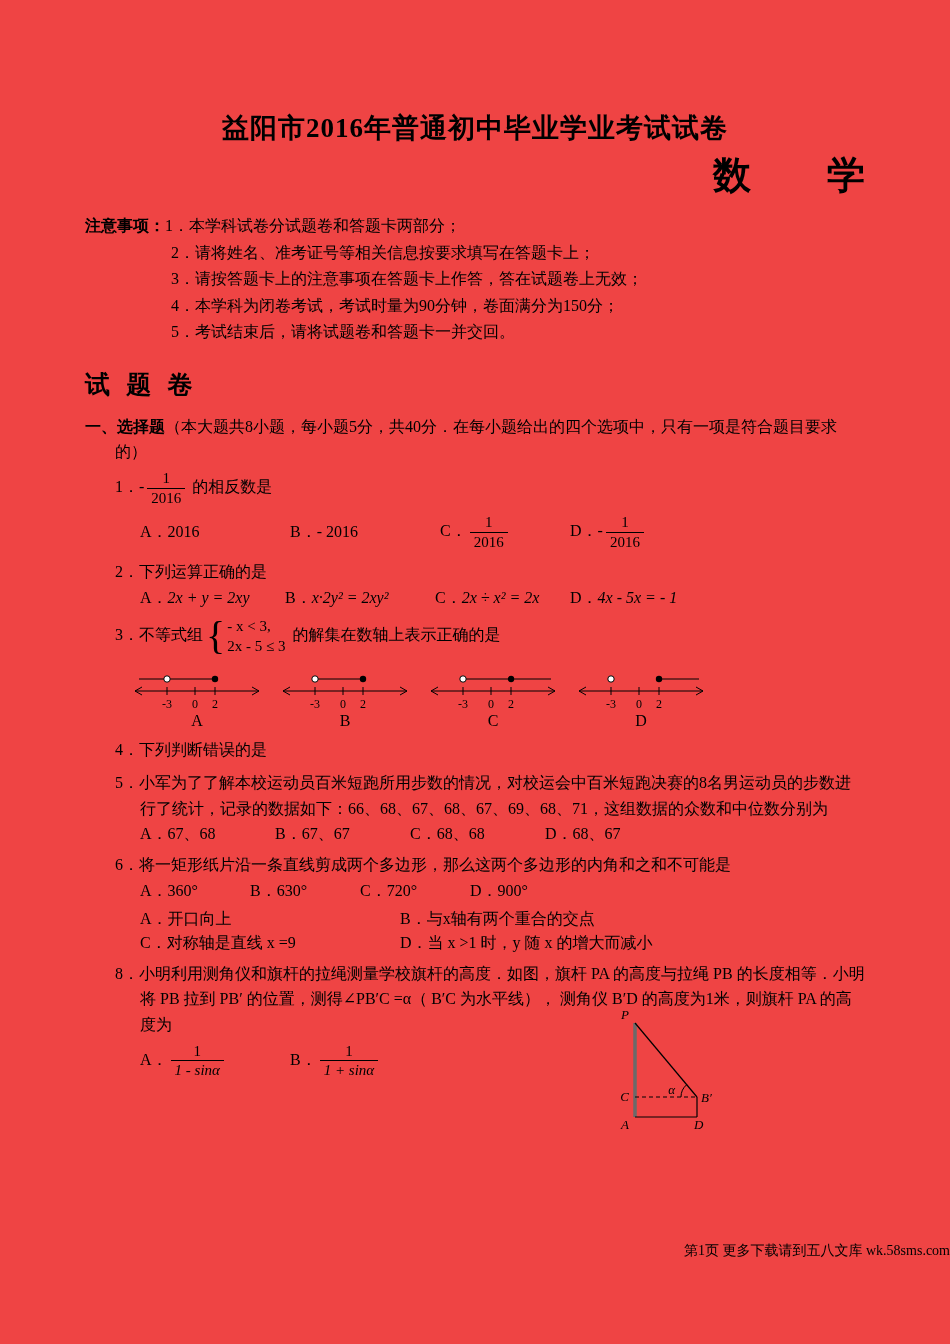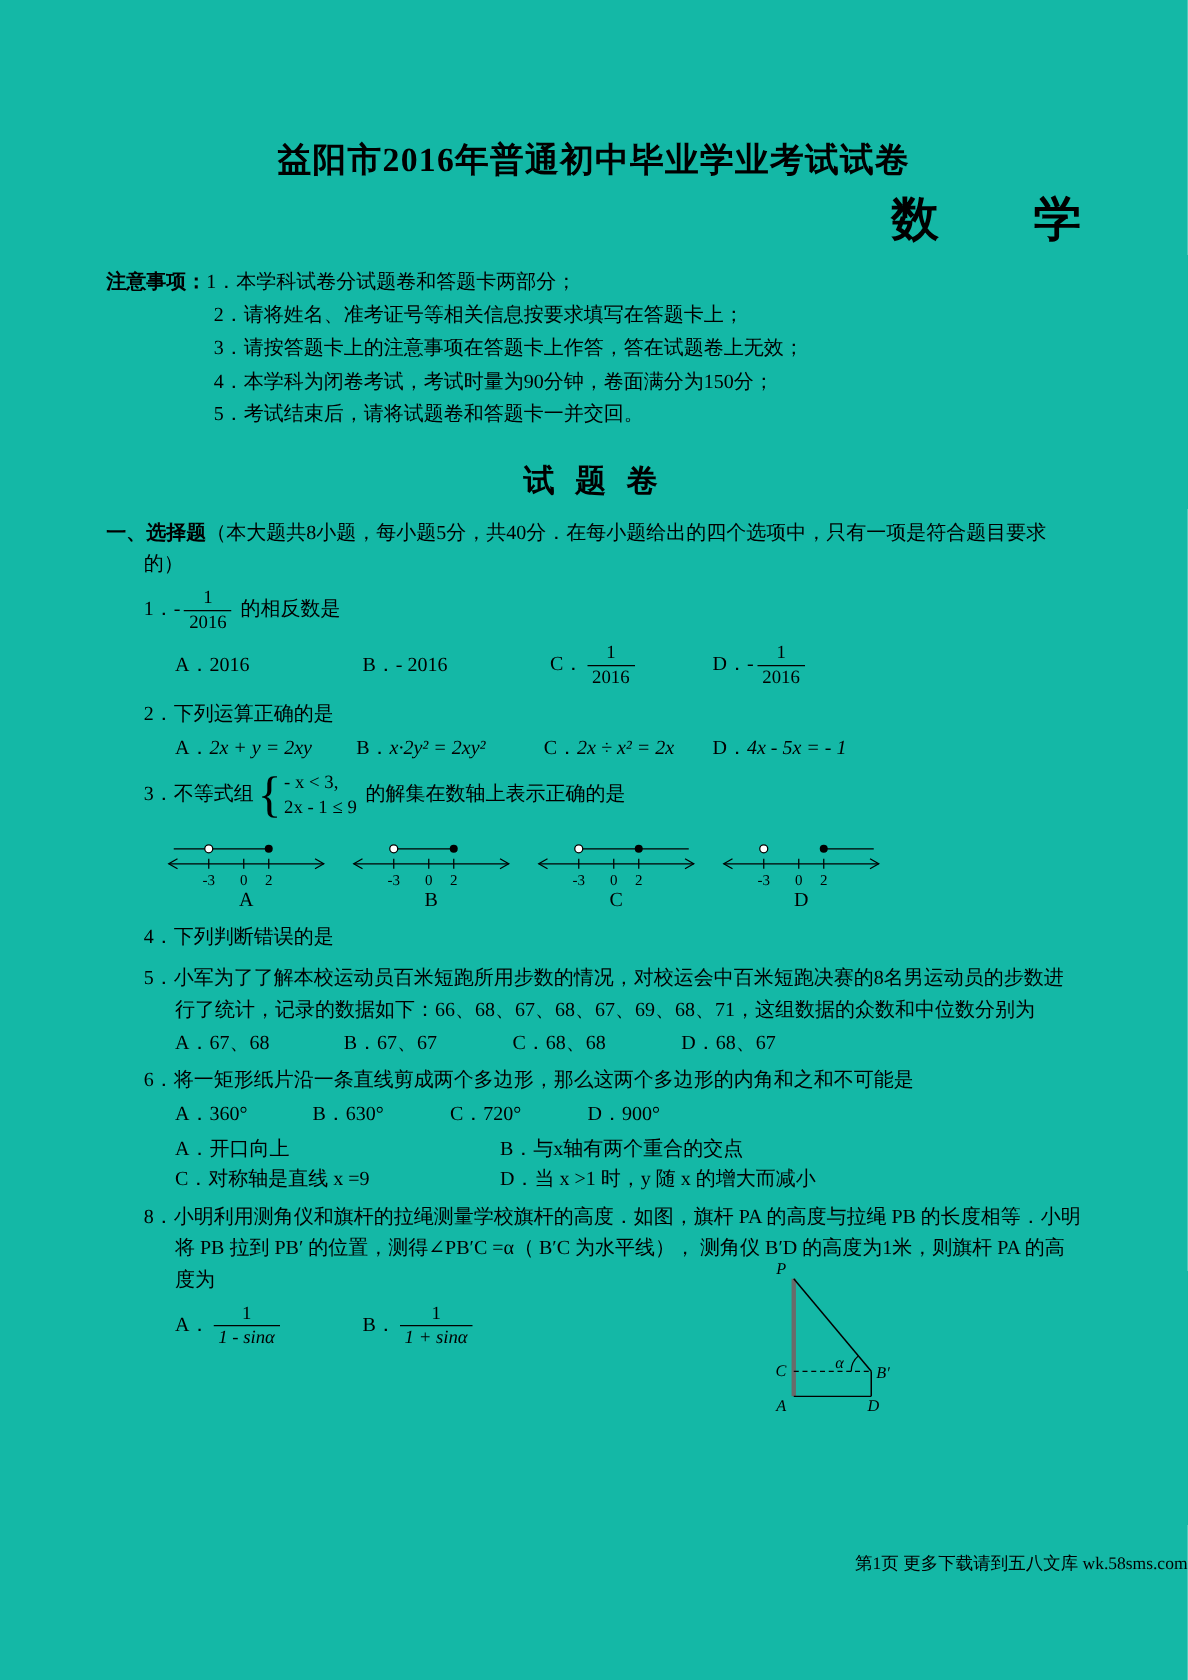--- a/index.html
+++ b/index.html
@@ -1,25 +1,25 @@
 <!DOCTYPE html>
 <html><head>
 <meta charset="utf-8">
 <style>
   html,body{margin:0;padding:0}
   body{width:950px;height:1344px;background:#fff;color:#000;
        font-family:"Liberation Serif","DejaVu Serif",serif;font-size:16px}
   .page{position:relative;width:950px;height:1344px;padding:110px 85px 0;
-        box-sizing:border-box;overflow:hidden;background:#14b8a6}
+        box-sizing:border-box;overflow:hidden;background:#ef4444}
   .bold{font-weight:bold}
   .title{text-align:center;font-size:27px;font-weight:bold;letter-spacing:1px}
   .subject{text-align:right;font-size:38px;font-weight:bold;margin-top:4px}
   .notes{margin-top:12px;line-height:1.66}
   .note-indent{padding-left:86px}
-  .paper-heading{text-align:center;font-size:25px;font-weight:bold;margin:22px 0 14px;letter-spacing:5px}
+  .paper-heading{text-align:left;font-size:25px;font-weight:bold;margin:22px 0 14px;letter-spacing:5px}
   .section-title{line-height:1.55;padding-left:30px;text-indent:-30px}
   .questions{padding-left:30px;margin-top:4px}
   .question{margin-bottom:7px}
   .q-stem{padding-left:25px;text-indent:-25px;line-height:1.6}
   .opt-row{display:flex;padding-left:25px;margin-top:3px;align-items:center}
   .opts-col{padding-left:25px;line-height:1.62}
   .formula{font-style:italic}
   .frac{display:inline-block;vertical-align:middle;text-align:center;text-indent:0;
         margin:1px 3px;font-size:15px;line-height:1.25}
   .frac .num{display:block;border-bottom:1px solid #000;padding:0 4px}
@@ -86,21 +86,21 @@
         <span class="opt"><span>D．</span><span class="formula">4x - 5x = - 1</span></span>
       </div>
     </div>
 
     <div class="question">
       <div class="q-stem">
         <span>3．</span><span>不等式组</span><span class="system">
             <span class="brace">{</span>
             <span class="sys-lines">
               <span>- x &lt; 3,</span>
-              <span>2x - 1 ≤ 9</span>
+              <span>2x - 5 ≤ 3</span>
             </span>
           </span><span> 的解集在数轴上表示正确的是</span>
       </div>
       <div class="numberlines">
         <div class="nl">
           <svg width="132" height="52" viewBox="0 0 132 52">
             <g stroke="#000" fill="none" stroke-width="1">
               <line x1="4" y1="31" x2="128" y2="31"></line>
               <path d="M11,27 L4,31 L11,35"></path>
               <path d="M121,27 L128,31 L121,35"></path>

